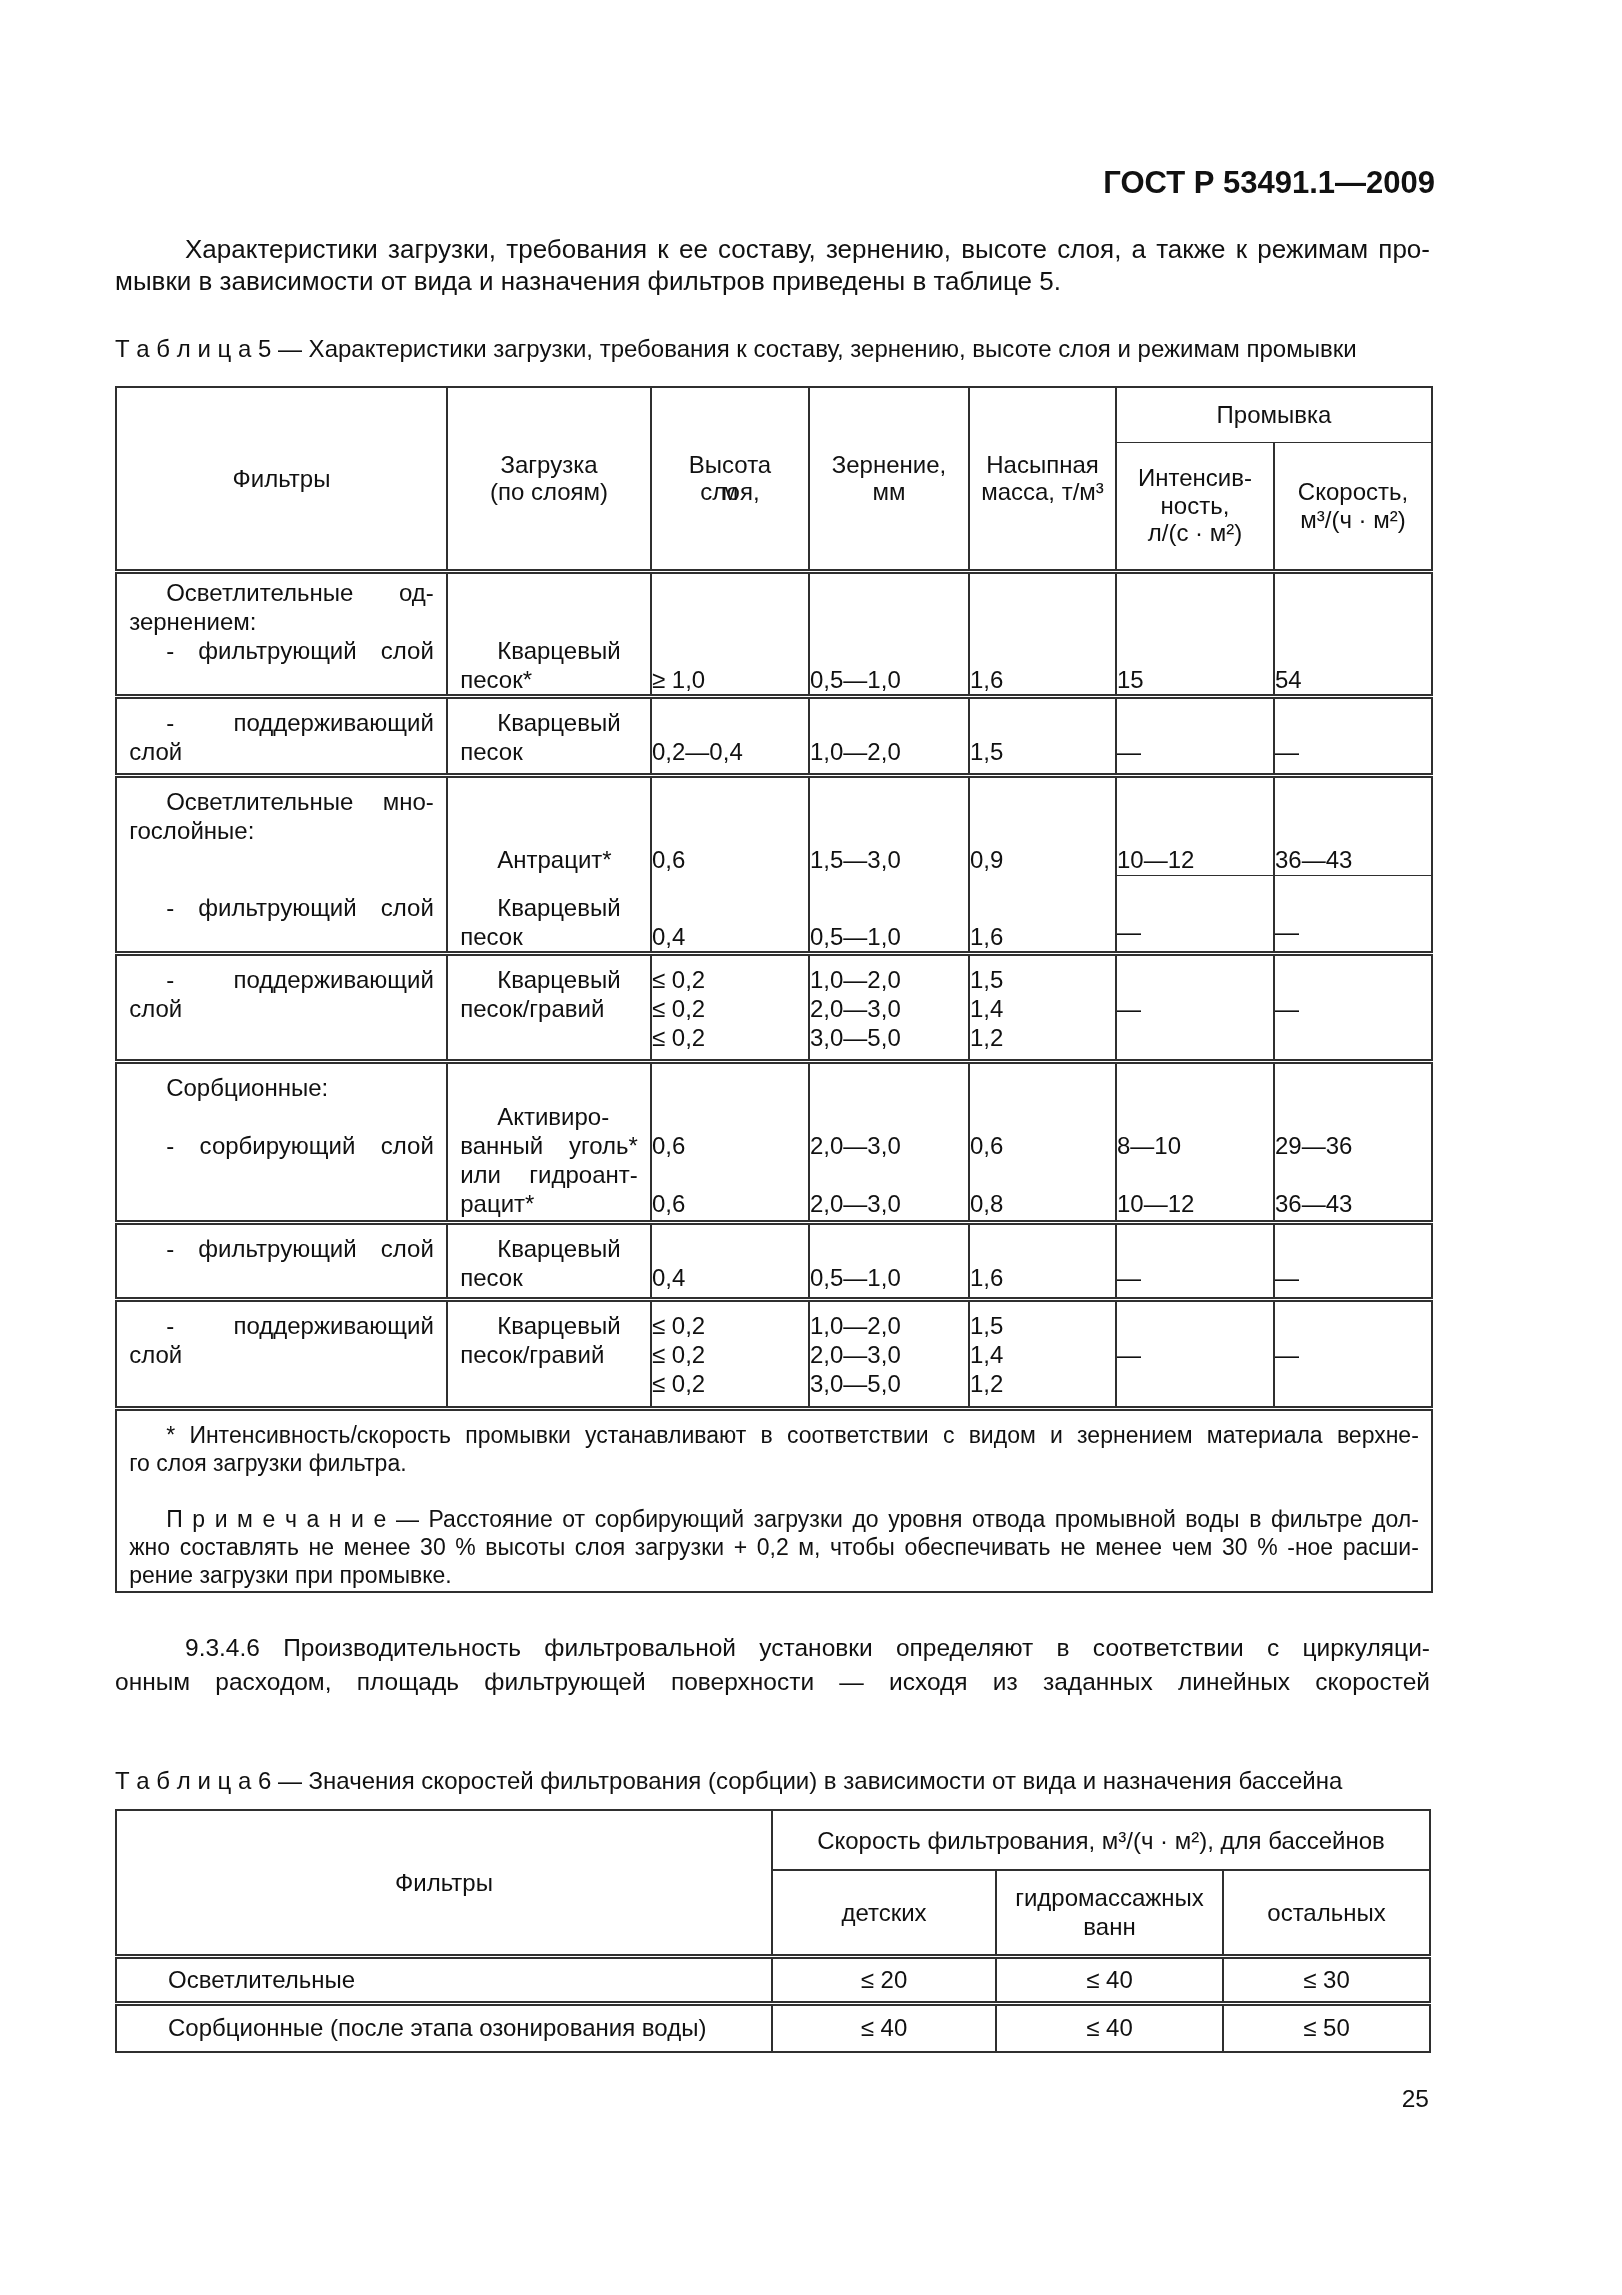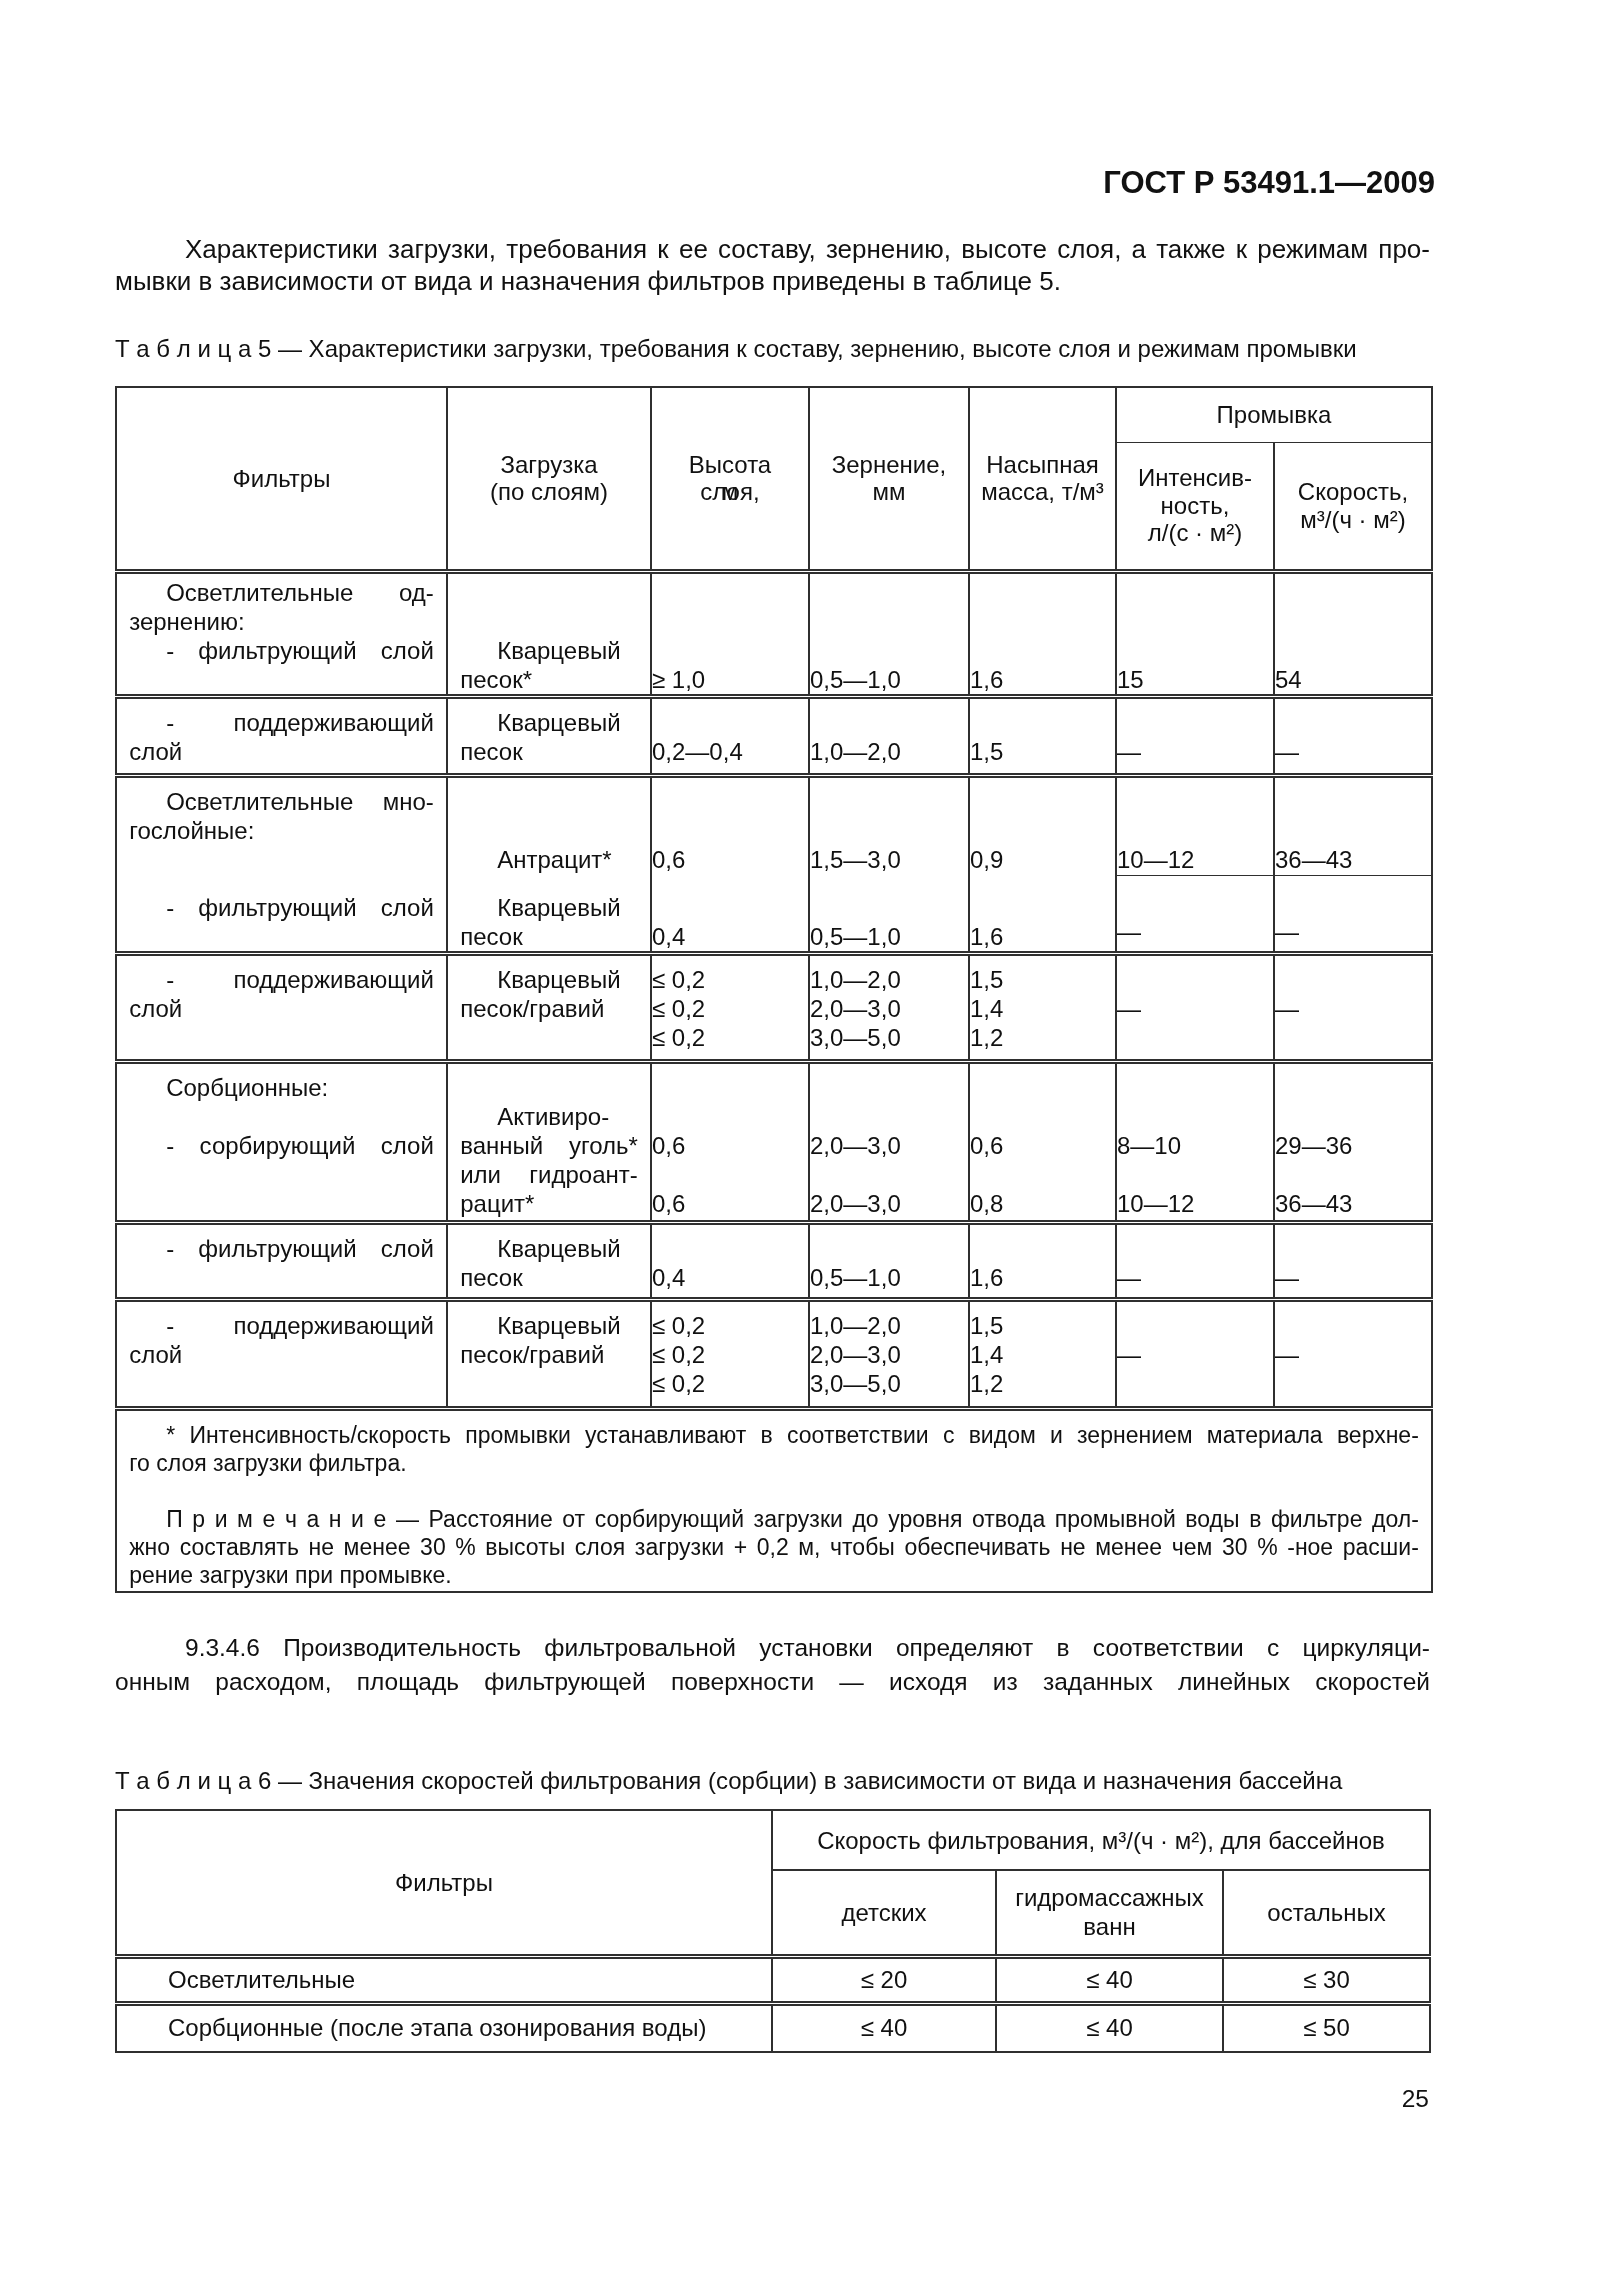--- a/index.html
+++ b/index.html
@@ -108,21 +108,21 @@
           <th>
             <div class="ln hc">Скорость,</div>
             <div class="ln hc">м³/(ч · м²)</div>
           </th>
         </tr>
       </thead>
     <tbody>
         <tr style="height: 122px;">
           <td class="tx" style="padding-top: 4.6px;">
             <div class="ln jl">Осветлительные од-</div>
-            <div class="ln fl">зернению:</div>
+            <div class="ln fl">зернением:</div>
             <div class="ln jl">- фильтрующий слой</div>
             <div class="ln e">&nbsp;</div>
           </td>
           <td class="tx" style="padding-top: 4.6px;">
             <div class="ln e">&nbsp;</div>
             <div class="ln e">&nbsp;</div>
             <div class="ln jl">Кварцевый</div>
             <div class="ln fl">песок*</div>
           </td>
           <td style="padding-top: 4.6px;">

